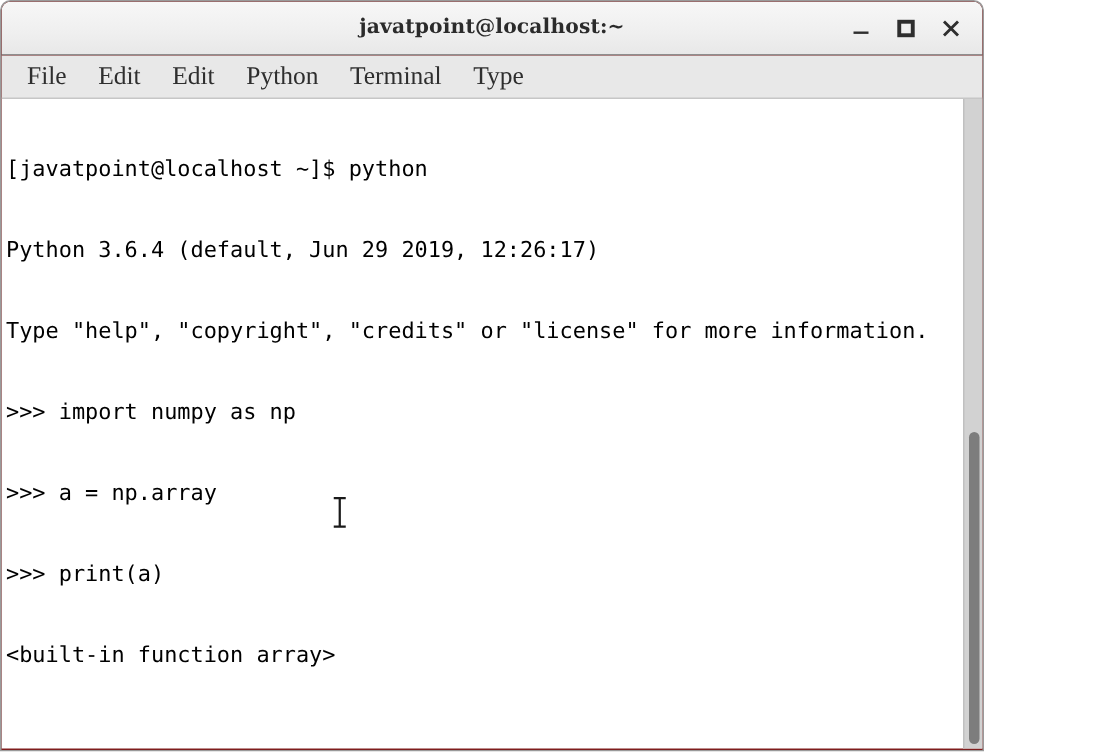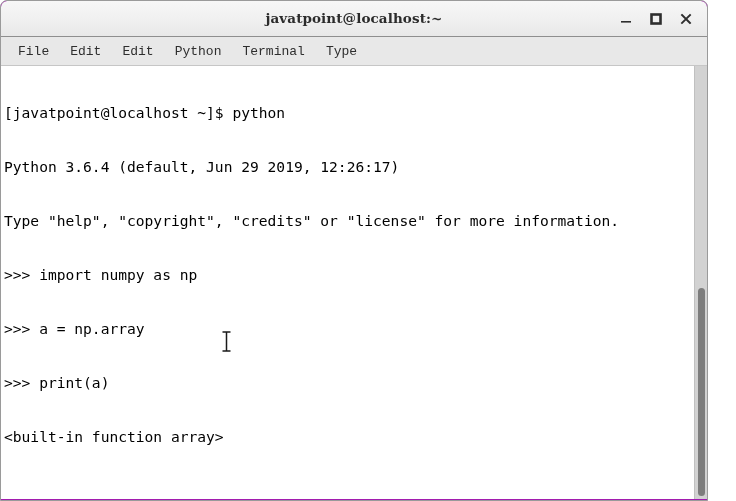--- a/index.html
+++ b/index.html
@@ -9,24 +9,24 @@
   }
   body {
     width: 736px;
     height: 501px;
     overflow: hidden;
     font-family: "Liberation Sans", sans-serif;
   }
 
   #window {
     position: relative;
-    width: 708px;
+    width: 656px;
     height: 501px;
     box-sizing: border-box;
-    background: #a21caf;
+    background: #7f1d1d;
     border: 1px solid #9a9a9a;
     border-radius: 7px 7px 0 0;
     overflow: hidden;
   }
 
   
   #titlebar {
     position: relative;
     height: 36px;
     box-sizing: border-box;
@@ -70,22 +70,22 @@
   #menubar {
     height: 29px;
     box-sizing: border-box;
     background: #e8e8e8;
     border-bottom: 1px solid #c6c6c6;
     display: flex;
     align-items: center;
     padding-left: 8px;
   }
   .menu-item {
-    font-family: Liberation Mono, monospace;
-    font-size: 13px;
+    font-family: Liberation Serif, serif;
+    font-size: 17px;
     color: #2e2e2e;
     padding: 2px 9px;
     margin-right: 3px;
     cursor: default;
     white-space: nowrap;
   }
 
   
   #terminal-area {
     position: relative;

